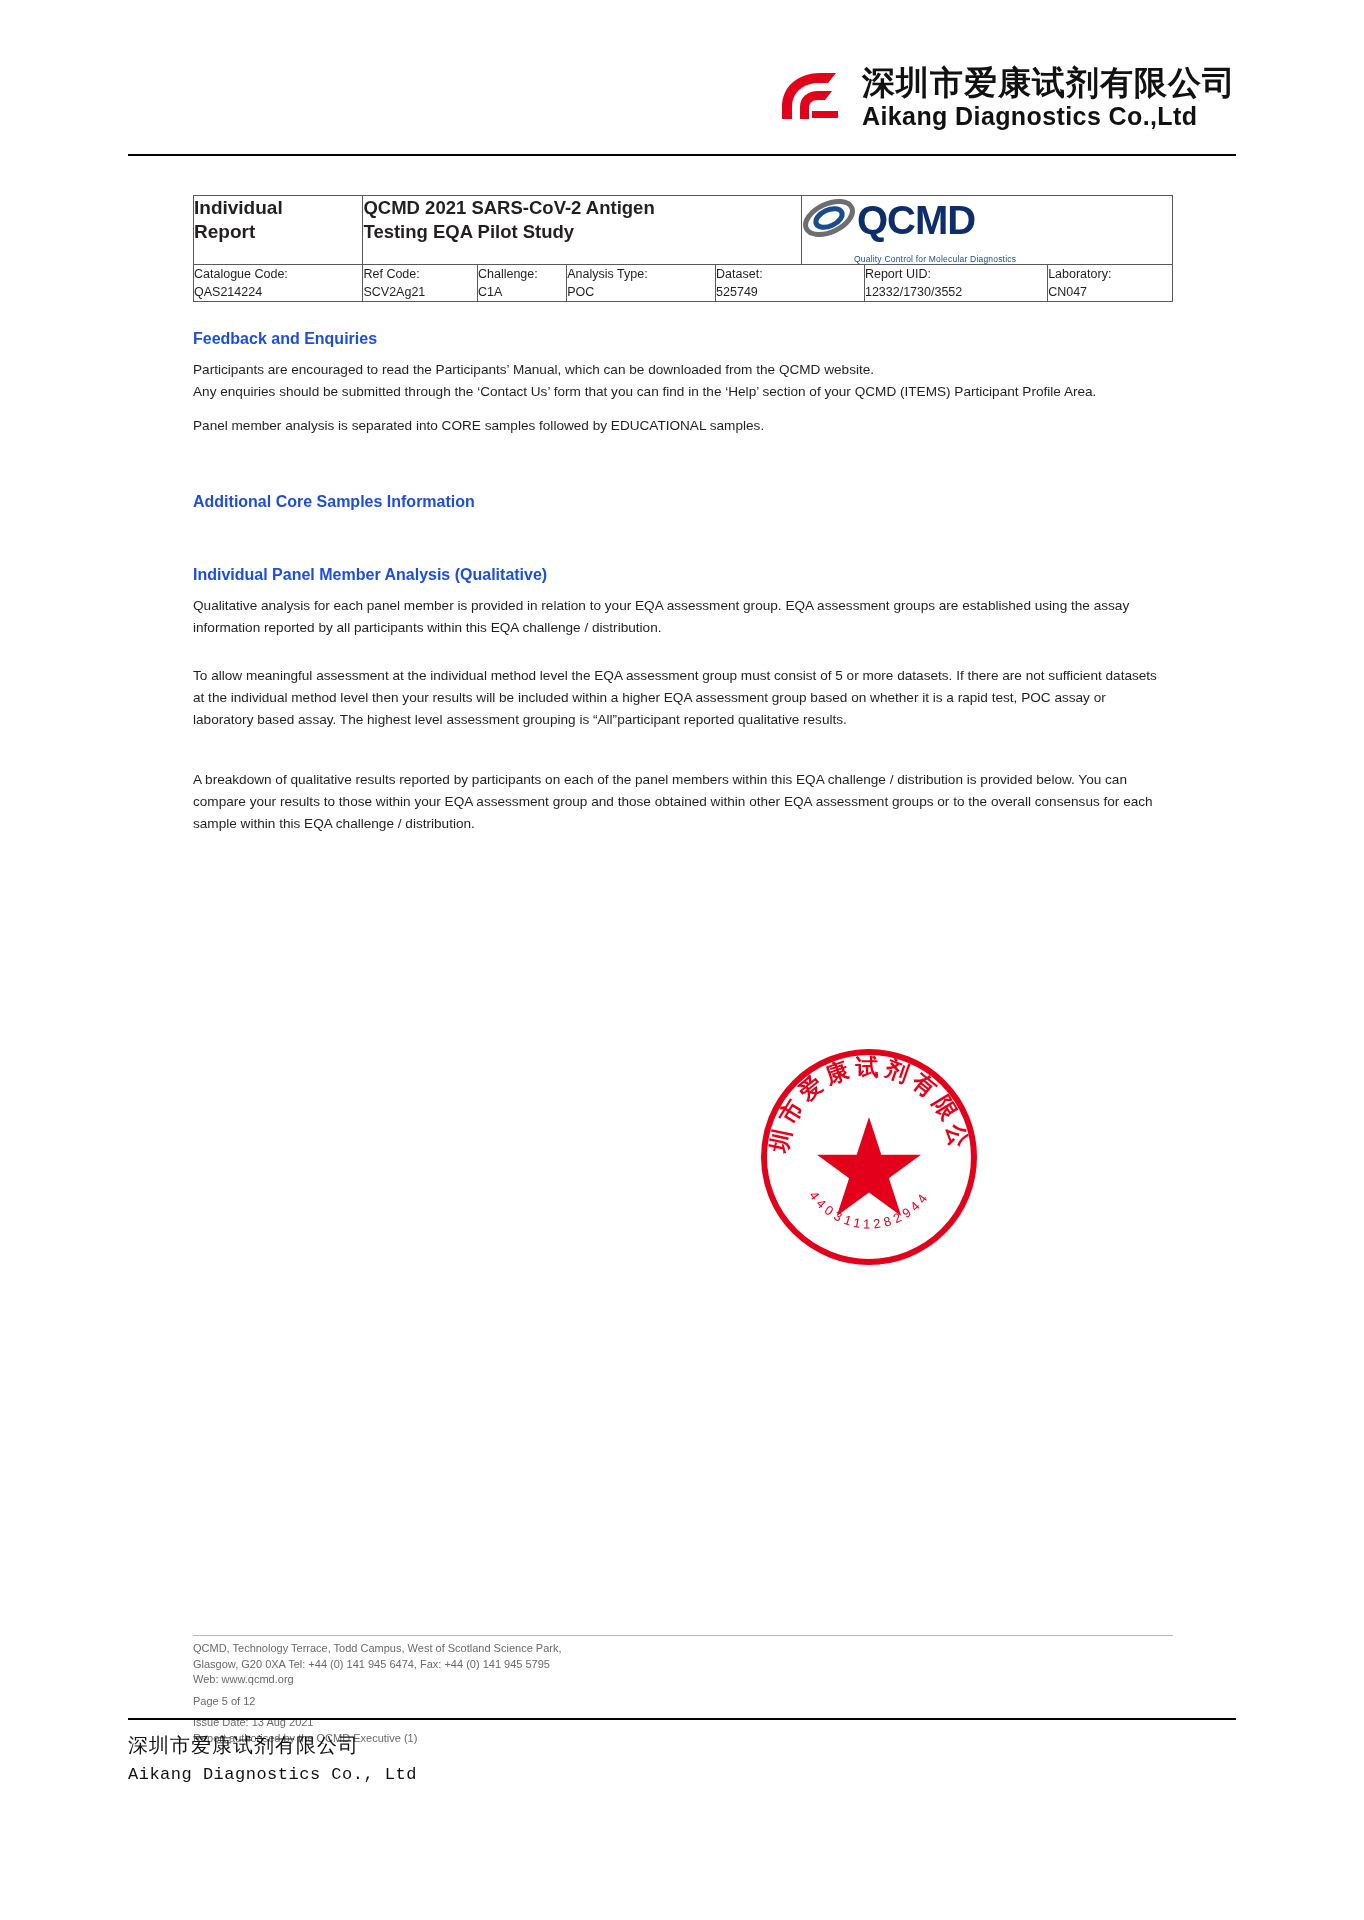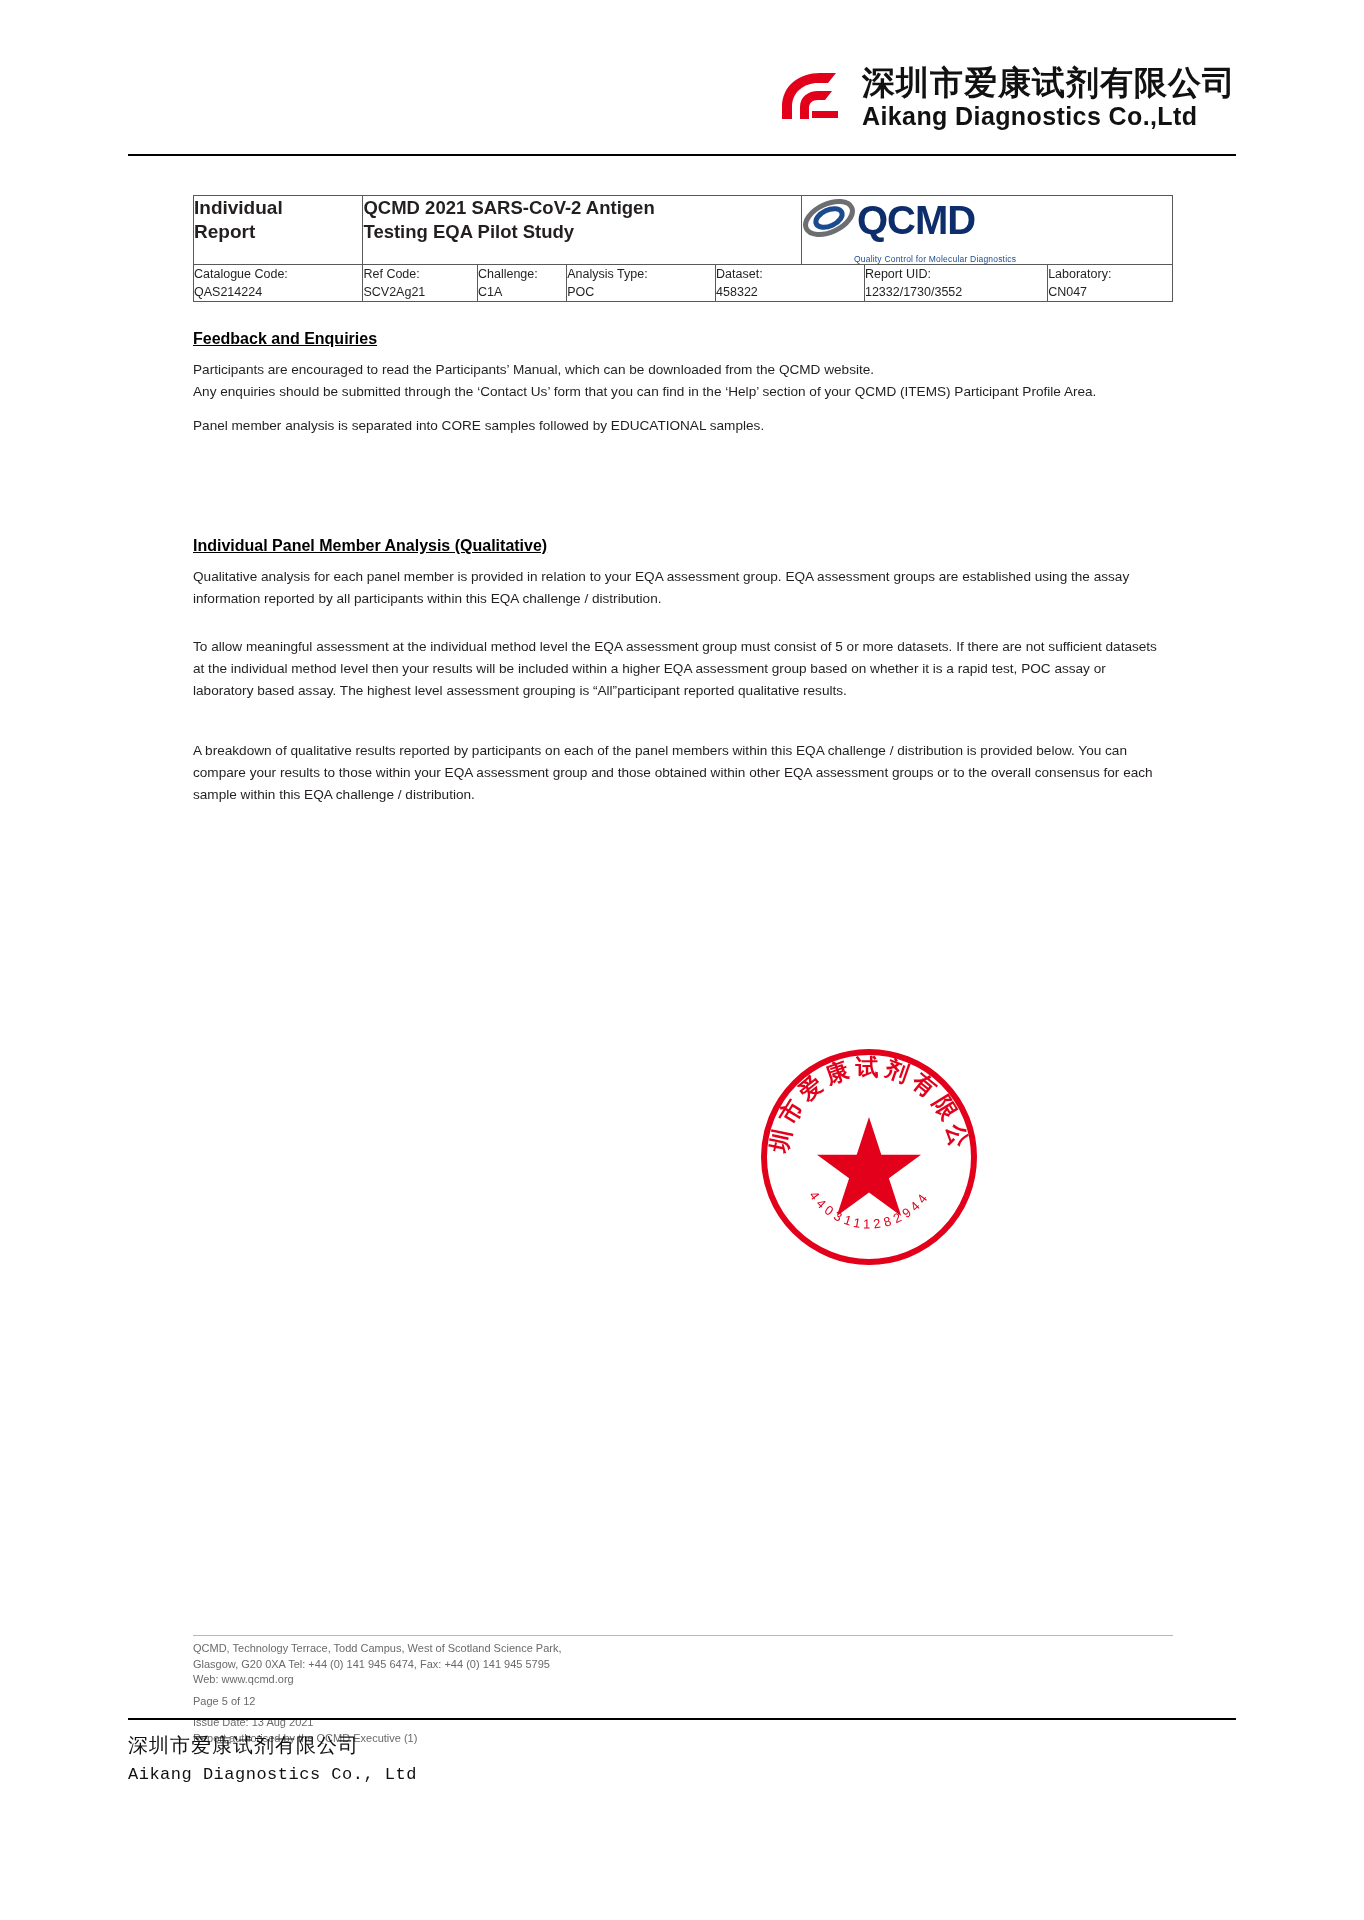--- a/index.html
+++ b/index.html
@@ -143,22 +143,21 @@
   }
 
   
   .section {
     margin-top: 28px;
   }
   h3.sec-title {
     font-size: 16px;
     font-weight: bold;
     margin: 0 0 11px 0;
-    color: #000000;
-    text-decoration: underline;
+    color: #1d4ed8;
   }
   p.body {
     font-size: 13.6px;
     line-height: 1.62;
     margin: 0 16px 12px 0;
     color: #231f20;
   }
   p.body.tight { margin-bottom: 0; }
   .gap-lg { height: 44px; }
   .gap-md { height: 26px; }
@@ -286,21 +285,21 @@
       <td class="meta-cell">
         <div class="meta-label">Challenge:</div>
         <div class="meta-value">C1A</div>
       </td>
       <td class="meta-cell">
         <div class="meta-label">Analysis Type:</div>
         <div class="meta-value">POC</div>
       </td>
       <td class="meta-cell" colspan="2">
         <div class="meta-label">Dataset:</div>
-        <div class="meta-value">458322</div>
+        <div class="meta-value">525749</div>
       </td>
       <td class="meta-cell">
         <div class="meta-label">Report UID:</div>
         <div class="meta-value">12332/1730/3552</div>
       </td>
       <td class="meta-cell">
         <div class="meta-label">Laboratory:</div>
         <div class="meta-value">CN047</div>
       </td>
     </tr>
@@ -309,20 +308,23 @@
 
   <div class="section">
     <h3 class="sec-title">Feedback and Enquiries</h3>
     <p class="body tight">Participants are encouraged to read the Participants’ Manual, which can be downloaded from the QCMD website.</p>
     <p class="body">Any enquiries should be submitted through the ‘Contact Us’ form that you can find in the ‘Help’ section of your QCMD (ITEMS) Participant Profile Area.</p>
     <p class="body">Panel member analysis is separated into CORE samples followed by EDUCATIONAL samples.</p>
   </div>
 
   <div class="gap-lg"></div>
 
+  <div>
+    <h3 class="sec-title">Additional Core Samples Information</h3>
+  </div>
 
   <div class="gap-lg"></div>
 
   <div>
     <h3 class="sec-title">Individual Panel Member Analysis (Qualitative)</h3>
     <p class="body tight">Qualitative analysis for each panel member is provided in relation to your EQA assessment group. EQA assessment groups are established using the assay information reported by all participants within this EQA challenge / distribution.</p>
     <div class="gap-md"></div>
     <p class="body">To allow meaningful assessment at the individual method level the EQA assessment group must consist of 5 or more datasets. If there are not sufficient datasets at the individual method level then your results will be included within a higher EQA assessment group based on whether it is a rapid test, POC assay or laboratory based assay. The highest level assessment grouping is “All”participant reported qualitative results.</p>
     <div class="gap-md"></div>
     <p class="body">A breakdown of qualitative results reported by participants on each of the panel members within this EQA challenge / distribution is provided below. You can compare your results to those within your EQA assessment group and those obtained within other EQA assessment groups or to the overall consensus for each sample within this EQA challenge / distribution.</p>

